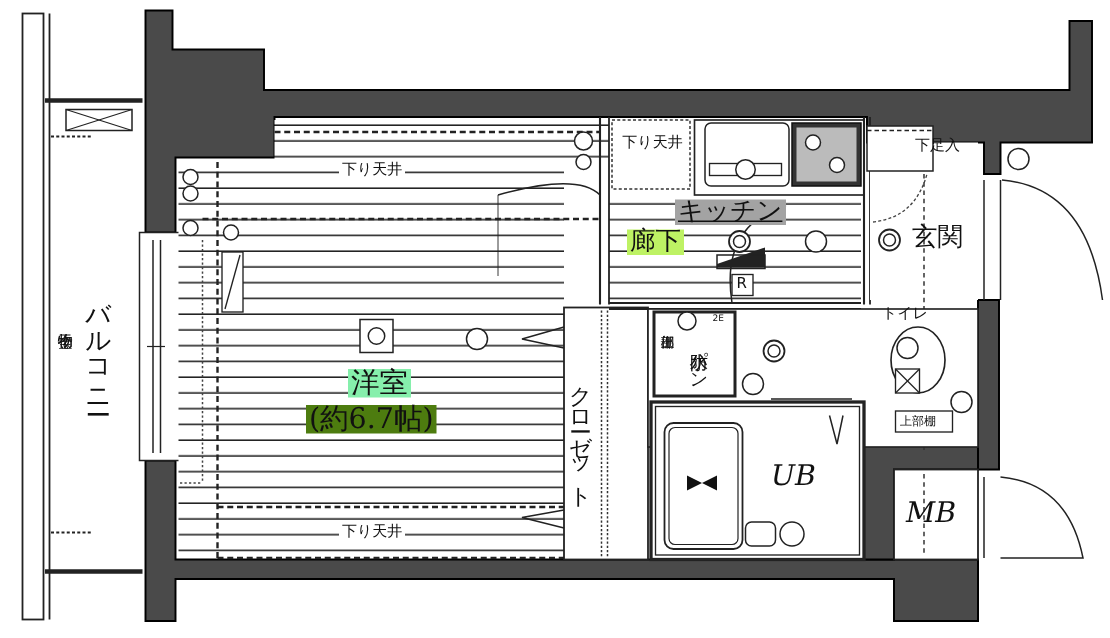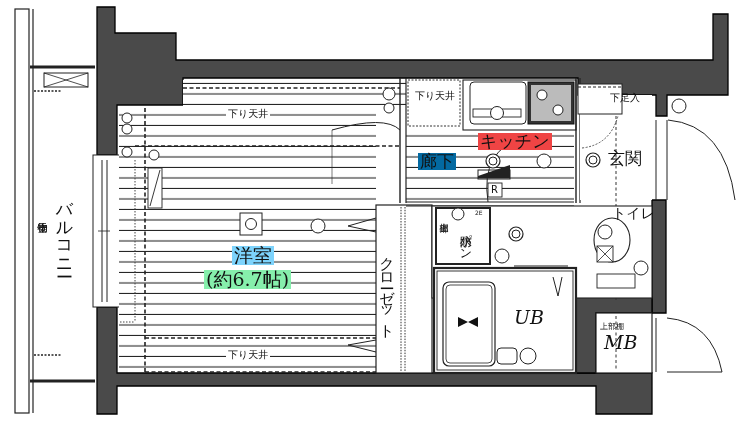--- a/index.html
+++ b/index.html
@@ -175,34 +175,34 @@
     <circle cx="593" cy="160" r="7" fill="#fff" stroke="#222" stroke-width="1.2"></circle>
     <circle cx="593" cy="160" r="4" fill="#fff" stroke="#222" stroke-width="1"></circle>
   </g>
 </svg>
 
 <div class="lbl vert" style="left:56px;top:190px;font-size:17px;">バルコニー</div>
 <div class="lbl vert sm" style="left:37px;top:215px;">物干金物</div>
 
 <div class="lbl sm" style="left:226px;top:109px;background:#fff;padding:0 2px;">下り天井</div>
 <div class="lbl sm" style="left:226px;top:350px;background:#fff;padding:0 2px;">下り天井</div>
-<div class="lbl lg" style="left:232px;top:246px;background:#7dd3fc;padding:0 2px;">洋室</div>
-<div class="lbl lg" style="left:204px;top:270px;background:#86efac;padding:0 2px;">(約6.7帖)</div>
+<div class="lbl lg" style="left:232px;top:246px;background:#86efac;padding:0 2px;">洋室</div>
+<div class="lbl lg" style="left:204px;top:270px;background:#4d7c0f;padding:0 2px;">(約6.7帖)</div>
 
 <div class="lbl vert" style="left:379px;top:246px;font-size:15px;">クローゼット</div>
 
-<div class="lbl md" style="left:418px;top:153px;background:#0369a1;padding:0 2px;">廊下</div>
-<div class="lbl md" style="left:478px;top:133px;background:#ef4444;padding:0 2px;">キッチン</div>
+<div class="lbl md" style="left:418px;top:153px;background:#bef264;padding:0 2px;">廊下</div>
+<div class="lbl md" style="left:450px;top:133px;background:#a3a3a3;padding:0 2px;text-decoration:underline;">キッチン</div>
 <div class="lbl sm" style="left:412px;top:90px;font-size:10px;width:46px;text-align:center;white-space:normal;line-height:12px;">下り天井</div>
 <div class="lbl sm" style="left:491px;top:185px;font-size:10px;">R</div>
 
 <div class="lbl sm" style="left:610px;top:93px;font-size:10px;">下足入</div>
 <div class="lbl md" style="left:608px;top:150px;">玄関</div>
 
 <div class="lbl vert sm" style="left:439px;top:216px;font-size:9px;">上部棚</div>
 <div class="lbl vert" style="left:460px;top:226px;font-size:12px;height:36px;">防水パン</div>
 <div class="lbl sm" style="left:475px;top:210px;font-size:6px;">2E</div>
 
-<div class="lbl sm" style="left:612px;top:206px;font-size:14px;">トイレ</div>
-<div class="lbl sm" style="left:600px;top:277px;font-size:8px;margin-top:46px;">上部棚</div>
+<div class="lbl sm" style="left:588px;top:206px;font-size:10px;font-family:Liberation Mono, monospace;">トイレ</div>
+<div class="lbl sm" style="left:600px;top:277px;font-size:8px;">上部棚</div>
 
 <div class="lbl lg" style="left:514px;top:308px;font-family:'DejaVu Serif','Liberation Serif',serif;font-style:italic;">UB</div>
 <div class="lbl lg" style="left:604px;top:333px;font-family:'DejaVu Serif','Liberation Serif',serif;font-style:italic;">MB</div>
 
 </body></html>

